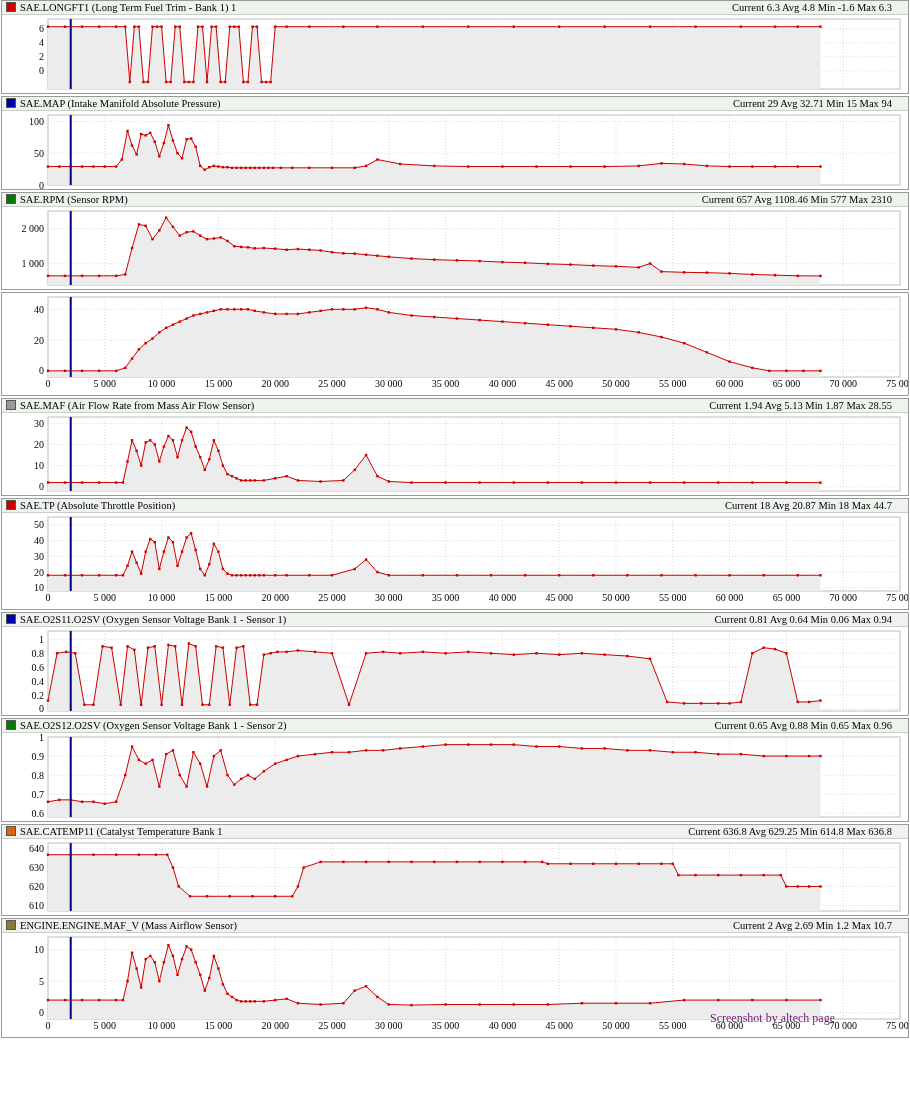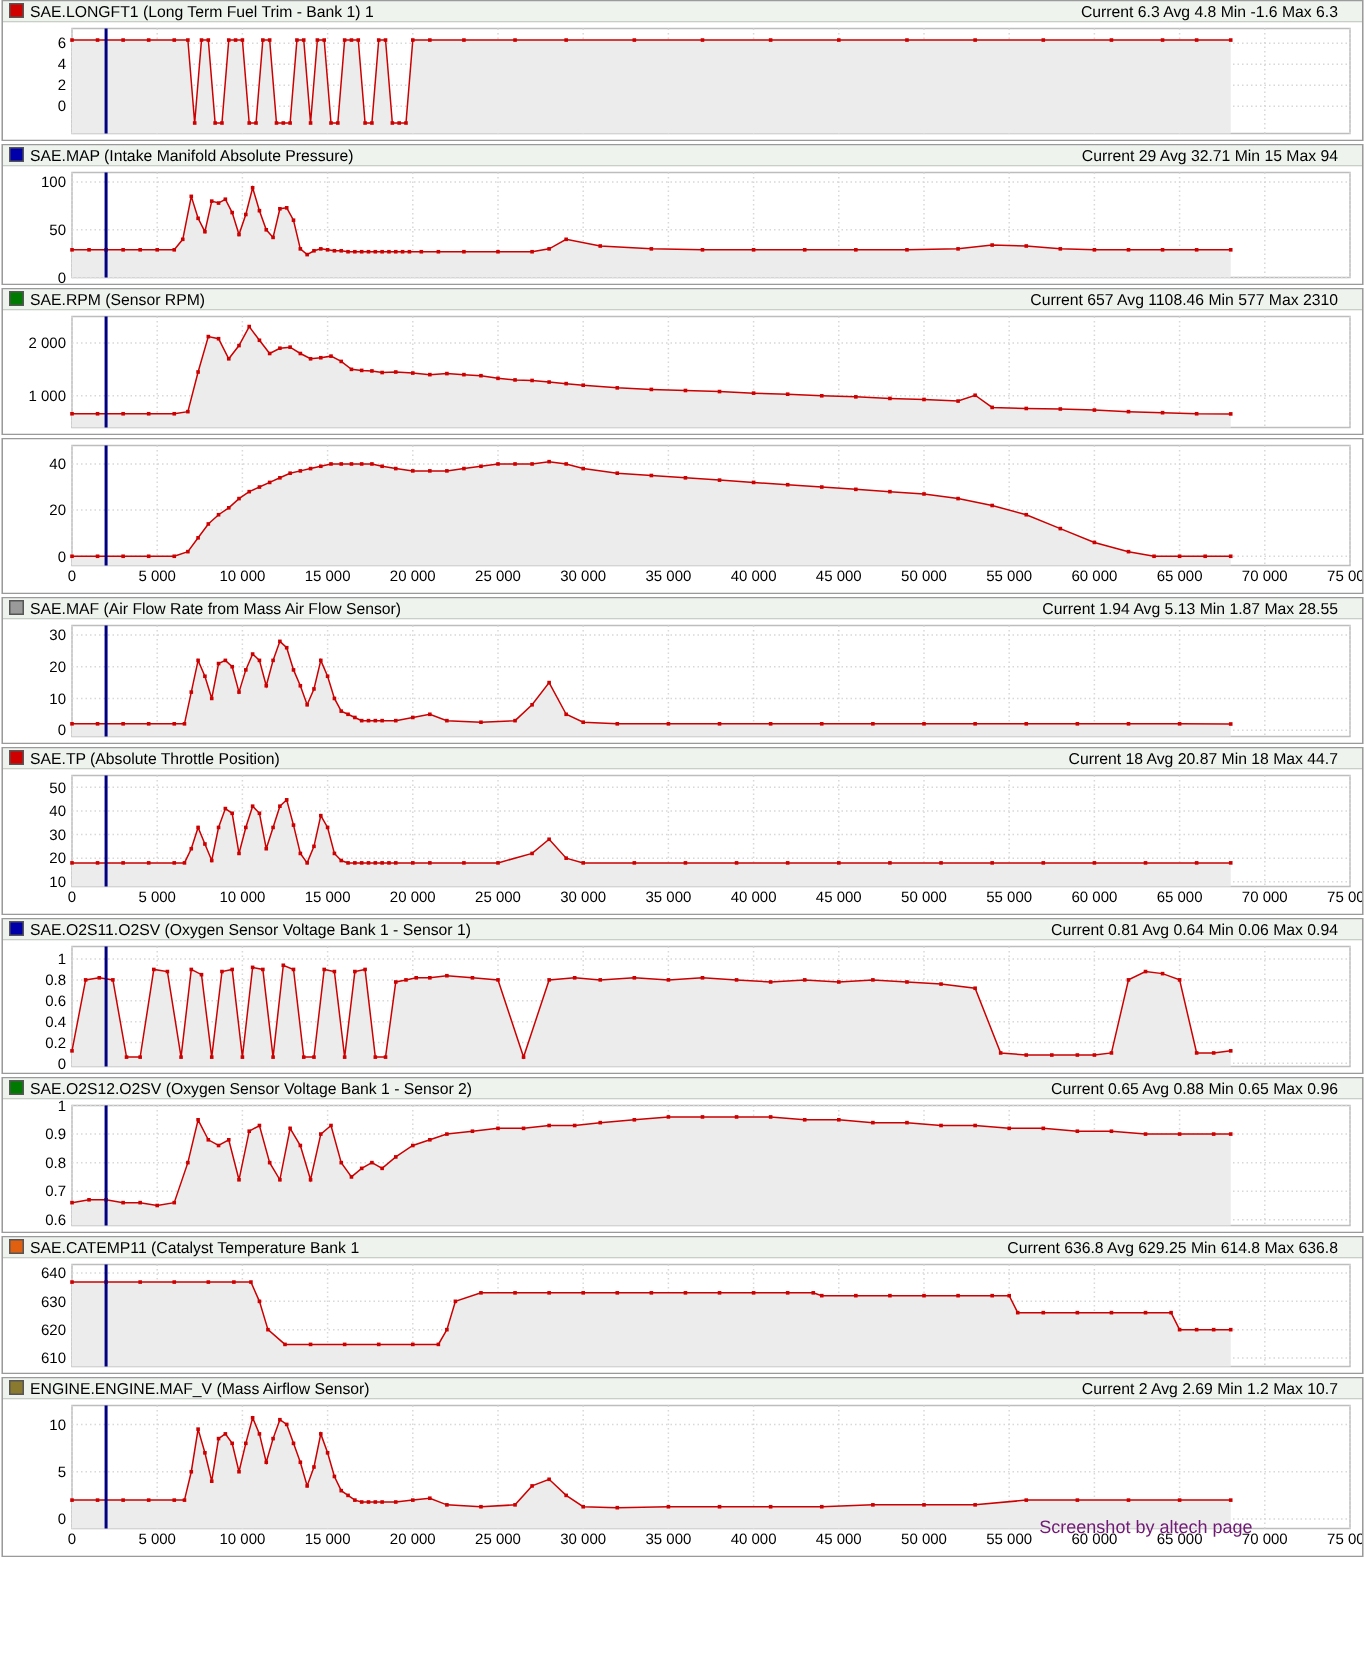--- a/index.html
+++ b/index.html
@@ -1,21 +1,21 @@
 <!DOCTYPE html>
 <html><head>
 <meta charset="utf-8">
 <style>
   html,body{margin:0;padding:0;background:#fff;}
   body{
     width:910px;height:1107px;
     font-family:"Liberation Sans","DejaVu Sans",sans-serif;
     font-size:11px;color:#000;overflow:hidden;
   }
-  #page{position:relative;width:910px;height:1107px;box-sizing:border-box;}
+  #page{position:relative;width:910px;height:1107px;box-sizing:border-box;font-family:Liberation Serif, serif;}
   .title-bar{
     position:absolute;left:0;top:0;width:910px;height:16px;
     text-align:center;font-weight:bold;font-size:14px;line-height:16px;
   }
   .panel{
     position:relative;
     border:1px solid #9a9a9a;
     background:#eef3ee;
     box-sizing:border-box;
     margin:0 1px 2px 1px;

